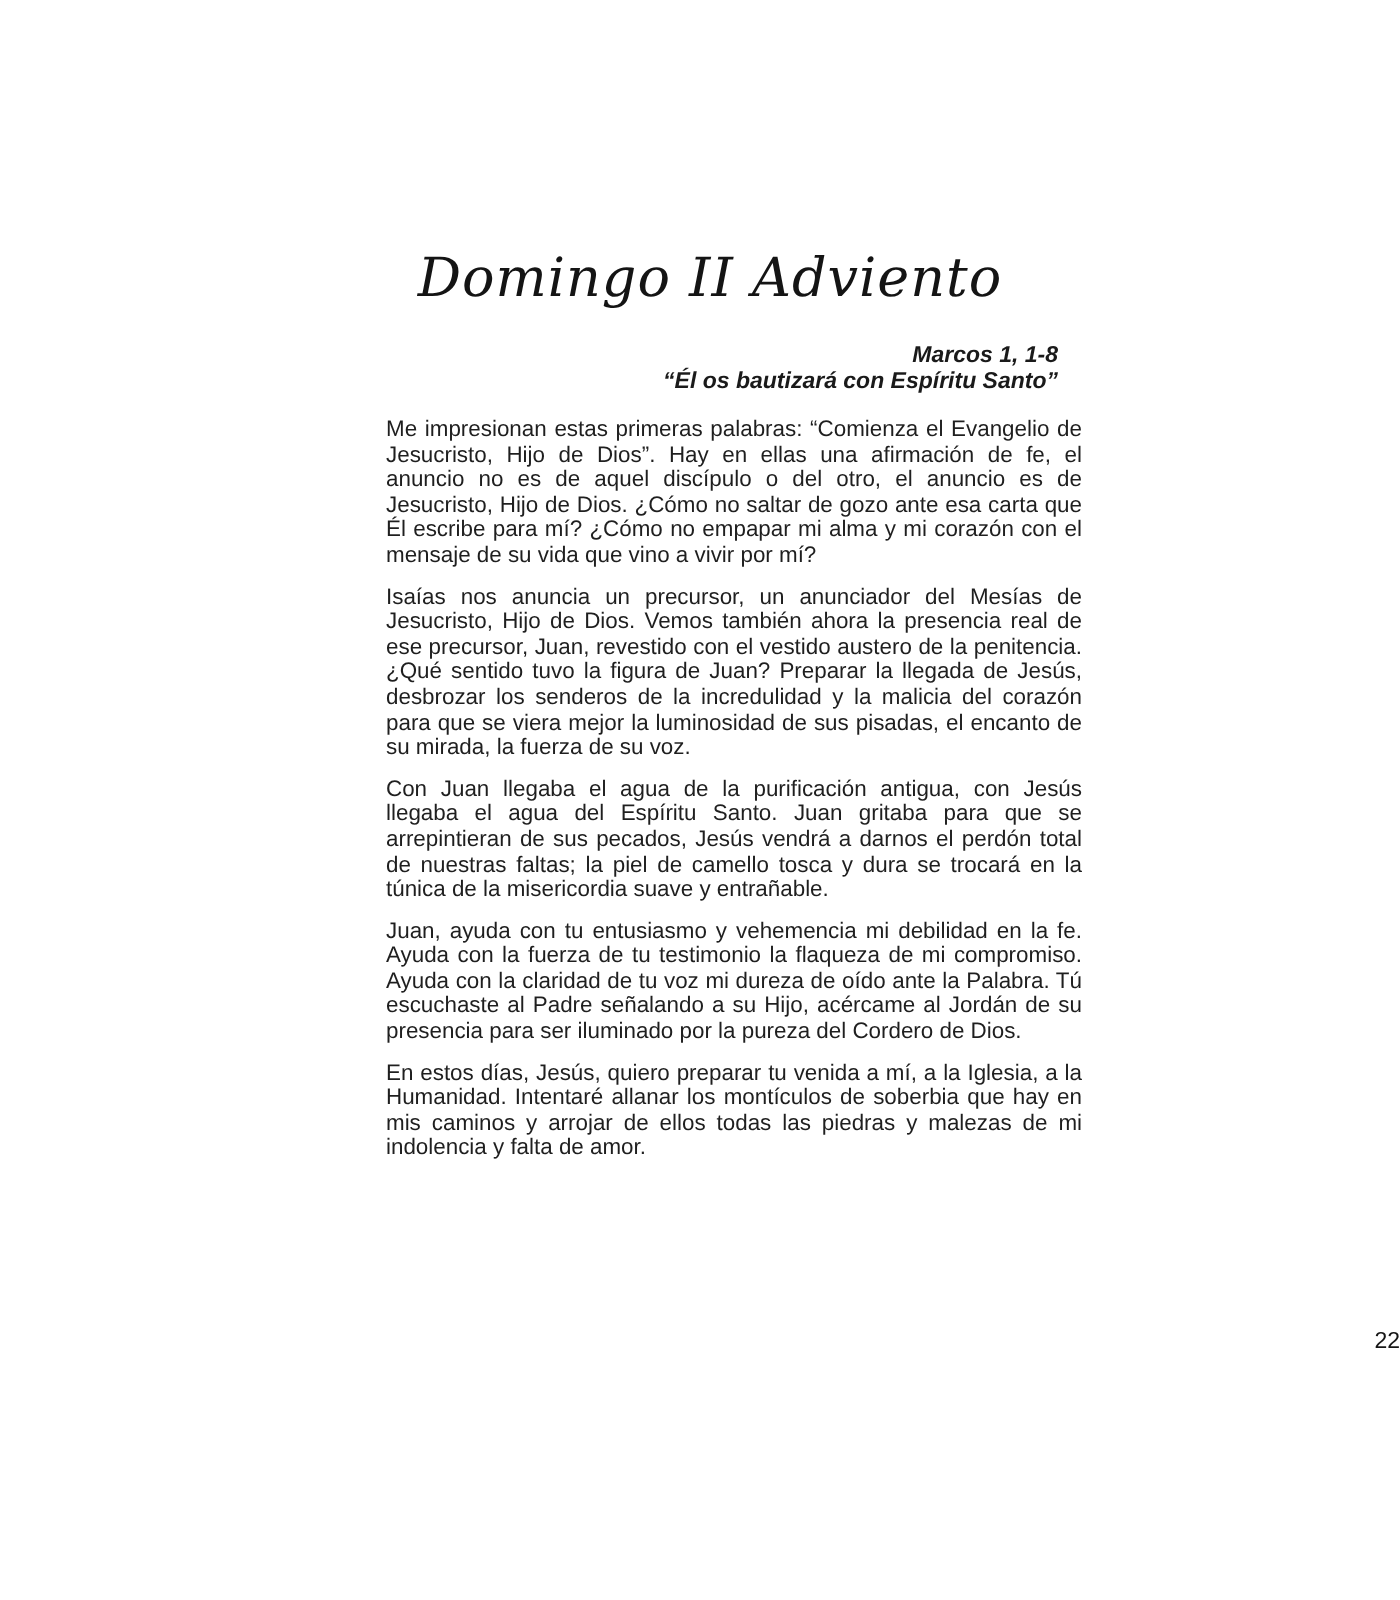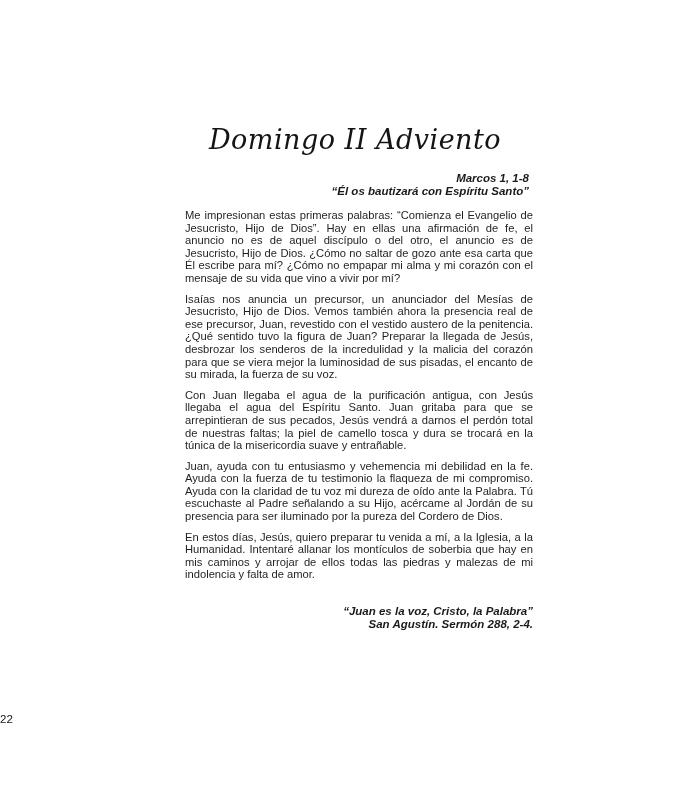--- a/index.html
+++ b/index.html
@@ -43,21 +43,21 @@
     text-align: right;
     font-style: italic;
     font-weight: bold;
     font-size: 11.5px;
     line-height: 13px;
     color: #1a1a1a;
   }
   .body-text {
     position: absolute;
     top: 209px;
-    left: 4px;
+    left: 12px;
     width: 100%;
     font-size: 11.2px;
     line-height: 12.6px;
     text-align: justify;
     color: #1f1f1f;
   }
   .body-text p { margin-bottom: 8px; }
   .closing {
     text-align: right;
     font-style: italic;
@@ -65,24 +65,23 @@
     font-size: 11.5px;
     line-height: 13px;
     margin-top: 24px;
     color: #1a1a1a;
   }
   .page-number {
     position: absolute;
     top: 665px;
     left: 0;
     width: 700px;
-    text-align: left;
+    text-align: right;
     font-size: 11.5px;
     color: #161616;
-    margin-top: 48px;
   }
 </style>
 </head>
 <body>
 
 <div class="page">
   <div class="content">
 
     <h1 class="doc-title">Domingo II Adviento</h1>
 
@@ -91,22 +90,18 @@
       <div>“Él os bautizará con Espíritu Santo”</div>
     </div>
 
     <div class="body-text">
       <p>Me impresionan estas primeras palabras: “Comienza el Evangelio de Jesucristo, Hijo de Dios”. Hay en ellas una afirmación de fe, el anuncio no es de aquel discípulo o del otro, el anuncio es de Jesucristo, Hijo de Dios. ¿Cómo no saltar de gozo ante esa carta que Él escribe para mí? ¿Cómo no empapar mi alma y mi corazón con el mensaje de su vida que vino a vivir por mí?</p>
       <p>Isaías nos anuncia un precursor, un anunciador del Mesías de Jesucristo, Hijo de Dios. Vemos también ahora la presencia real de ese precursor, Juan, revestido con el vestido austero de la penitencia. ¿Qué sentido tuvo la figura de Juan? Preparar la llegada de Jesús, desbrozar los senderos de la incredulidad y la malicia del corazón para que se viera mejor la luminosidad de sus pisadas, el encanto de su mirada, la fuerza de su voz.</p>
       <p>Con Juan llegaba el agua de la purificación antigua, con Jesús llegaba el agua del Espíritu Santo. Juan gritaba para que se arrepintieran de sus pecados, Jesús vendrá a darnos el perdón total de nuestras faltas; la piel de camello tosca y dura se trocará en la túnica de la misericordia suave y entrañable.</p>
       <p>Juan, ayuda con tu entusiasmo y vehemencia mi debilidad en la fe. Ayuda con la fuerza de tu testimonio la flaqueza de mi compromiso. Ayuda con la claridad de tu voz mi dureza de oído ante la Palabra. Tú escuchaste al Padre señalando a su Hijo, acércame al Jordán de su presencia para ser iluminado por la pureza del Cordero de Dios.</p>
       <p>En estos días, Jesús, quiero preparar tu venida a mí, a la Iglesia, a la Humanidad. Intentaré allanar los montículos de soberbia que hay en mis caminos y arrojar de ellos todas las piedras y malezas de mi indolencia y falta de amor.</p>
 
-      <div class="closing">
-        <div>“Juan es la voz, Cristo, la Palabra”</div>
-        <div>San Agustín. Sermón 288, 2-4.</div>
-      </div>
     </div>
 
   </div>
 
   <div class="page-number">22</div>
 </div>
 
 </body></html>

